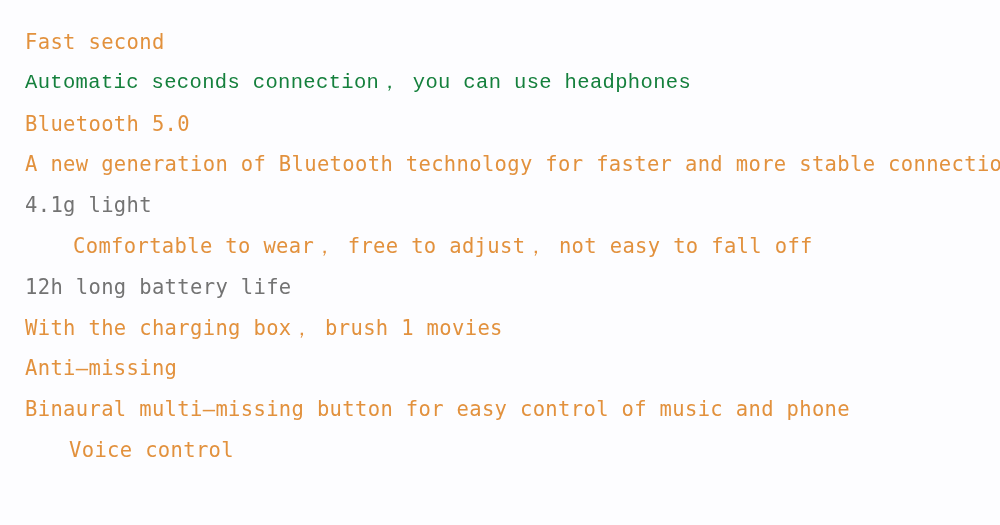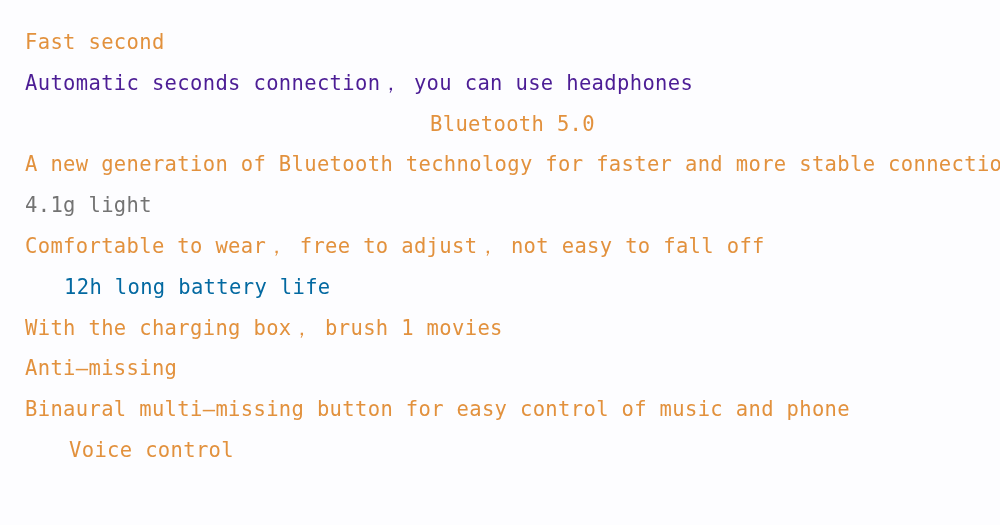--- a/index.html
+++ b/index.html
@@ -39,29 +39,29 @@
   
   .feature-title { }
   .feature-desc { }
 </style>
 </head>
 <body style="background: rgb(253, 253, 255);">
 
 <div id="feature-list" style="background: rgb(253, 253, 255);">
 
   <span class="feature-line feature-title" style="color: rgb(226, 145, 61);">Fast second</span>
-  <span class="feature-line feature-desc" style="color: #4c1d95;">Automatic seconds connection， you can use headphones</span>
+  <span class="feature-line feature-desc" style="color: #15803d; font-family: Liberation Mono, monospace;">Automatic seconds connection， you can use headphones</span>
 
-  <span class="feature-line feature-title" style="color: rgb(226, 145, 61); text-align: center;">Bluetooth 5.0</span>
+  <span class="feature-line feature-title" style="color: rgb(226, 145, 61);">Bluetooth 5.0</span>
   <span class="feature-line feature-desc" style="color: rgb(226, 145, 61);">A new generation of Bluetooth technology for faster and more stable connections</span>
 
   <span class="feature-line feature-title" style="color: #737373;">4.1g light</span>
-  <span class="feature-line feature-desc" style="color: rgb(226, 145, 61);">Comfortable to wear， free to adjust， not easy to fall off</span>
+  <span class="feature-line feature-desc" style="color: rgb(226, 145, 61); margin-left: 48px;">Comfortable to wear， free to adjust， not easy to fall off</span>
 
-  <span class="feature-line feature-title" style="color: #0369a1; margin-left: 39px;">12h long battery life</span>
+  <span class="feature-line feature-title" style="color: #737373;">12h long battery life</span>
   <span class="feature-line feature-desc" style="color: rgb(226, 145, 61);">With the charging box， brush 1 movies</span>
 
   <span class="feature-line feature-title" style="color: rgb(226, 145, 61);">Anti—missing</span>
   <span class="feature-line feature-desc" style="color: rgb(226, 145, 61);">Binaural multi—missing button for easy control of music and phone</span>
 
   <span class="feature-line feature-title" style="color: rgb(226, 145, 61); margin-left: 44px;">Voice control</span>
 
 </div>
 
 </body></html>

